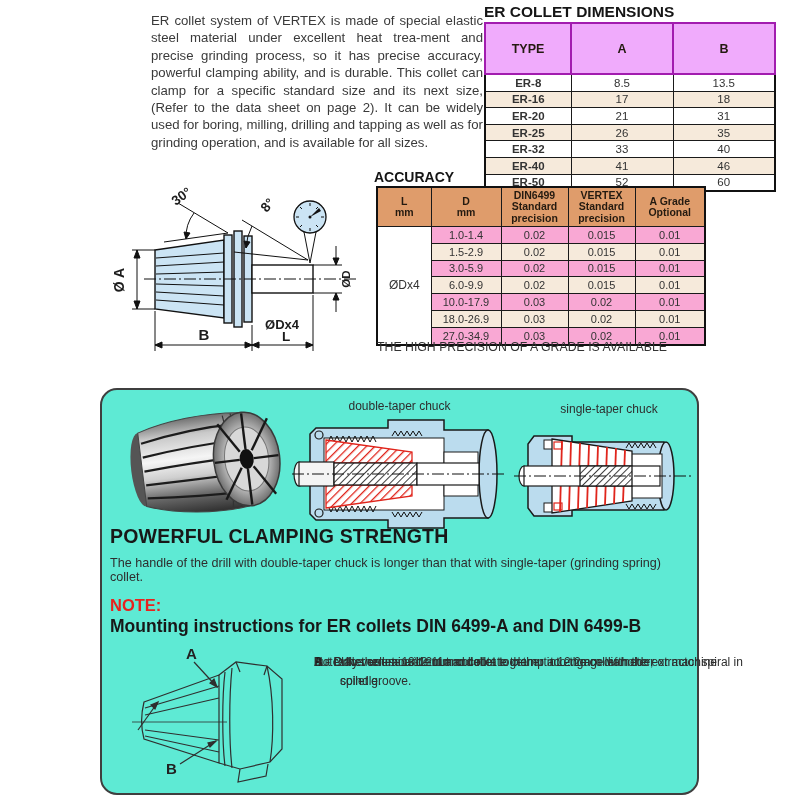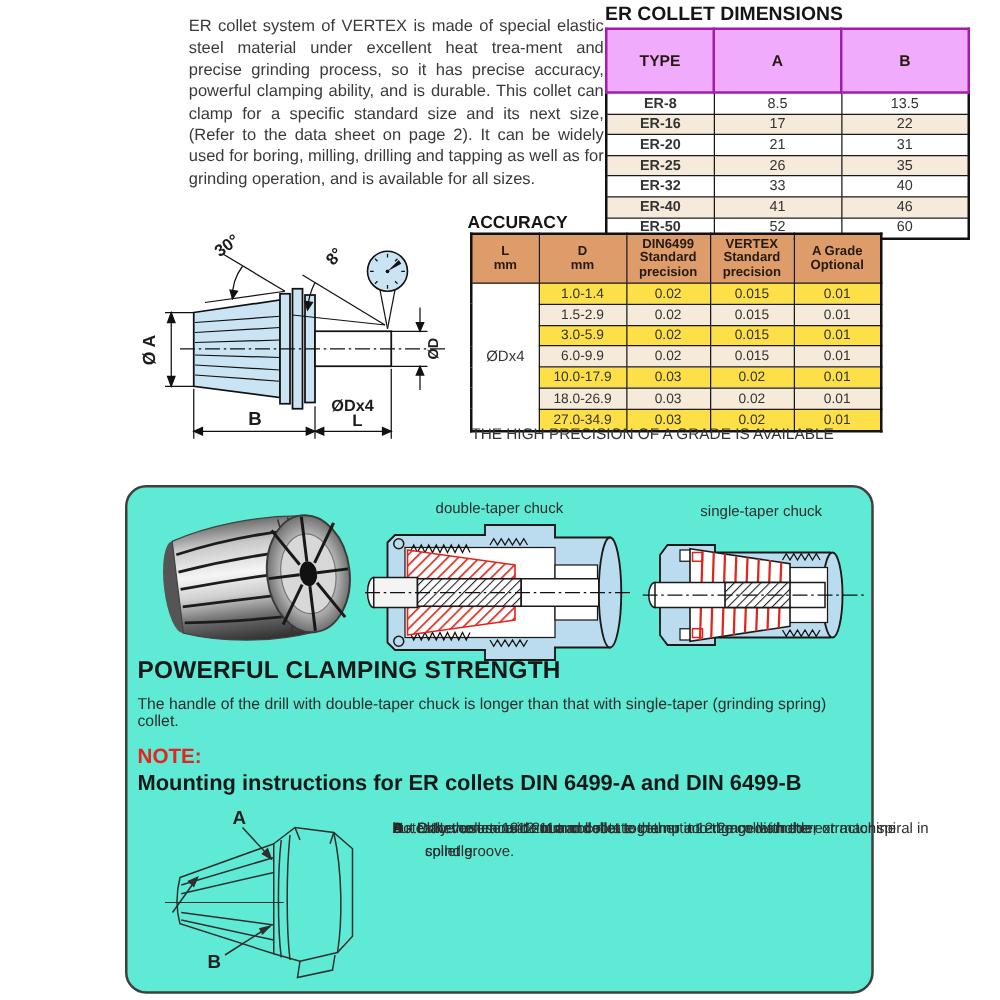--- a/index.html
+++ b/index.html
@@ -22,21 +22,21 @@
   .dim-table td:first-child{font-weight:bold;}
   .dim-table tbody tr:nth-child(even) td{background:#F6EADB;}
 
   
   .acc-title{position:absolute;left:374px;top:169px;font-size:14px;font-weight:bold;color:#151515;}
   .acc-table{position:absolute;left:376px;top:186px;border:2px solid #111;}
   .acc-table th{background:#DF9C6B;border:1px solid #1a1a1a;font-size:10.5px;font-weight:bold;
                 color:#241a10;padding:0 2px;text-align:center;height:38px;white-space:pre-line;
                 line-height:11.5px;vertical-align:middle;}
   .acc-table td{height:15.8px;border:1px solid #1a1a1a;font-size:11px;padding:0;
-                text-align:center;background:#fde047;color:#333;}
+                text-align:center;background:#f9a8d4;color:#333;}
   .acc-table tbody tr:nth-child(even) td{background:#F6EADB;}
   .acc-table td.lcell{background:#fff !important;font-size:12px;}
   .acc-foot{position:absolute;left:377px;top:340px;font-size:12.3px;color:#333;}
 
   
   .tech-drawing{position:absolute;left:58px;top:170px;}
   .tech-drawing text{font-family:"Liberation Sans",sans-serif;fill:#1c1c1c;}
 
   
   .bottom-box{position:absolute;left:100px;top:388px;width:595px;height:403px;
@@ -79,21 +79,21 @@
       </thead>
     <tbody id="dim-body">
         <tr>
           <td>ER-8</td>
           <td>8.5</td>
           <td>13.5</td>
         </tr>
         <tr>
           <td>ER-16</td>
           <td>17</td>
-          <td>22</td>
+          <td>18</td>
         </tr>
         <tr>
           <td>ER-20</td>
           <td>21</td>
           <td>31</td>
         </tr>
         <tr>
           <td>ER-25</td>
           <td>26</td>
           <td>35</td>

